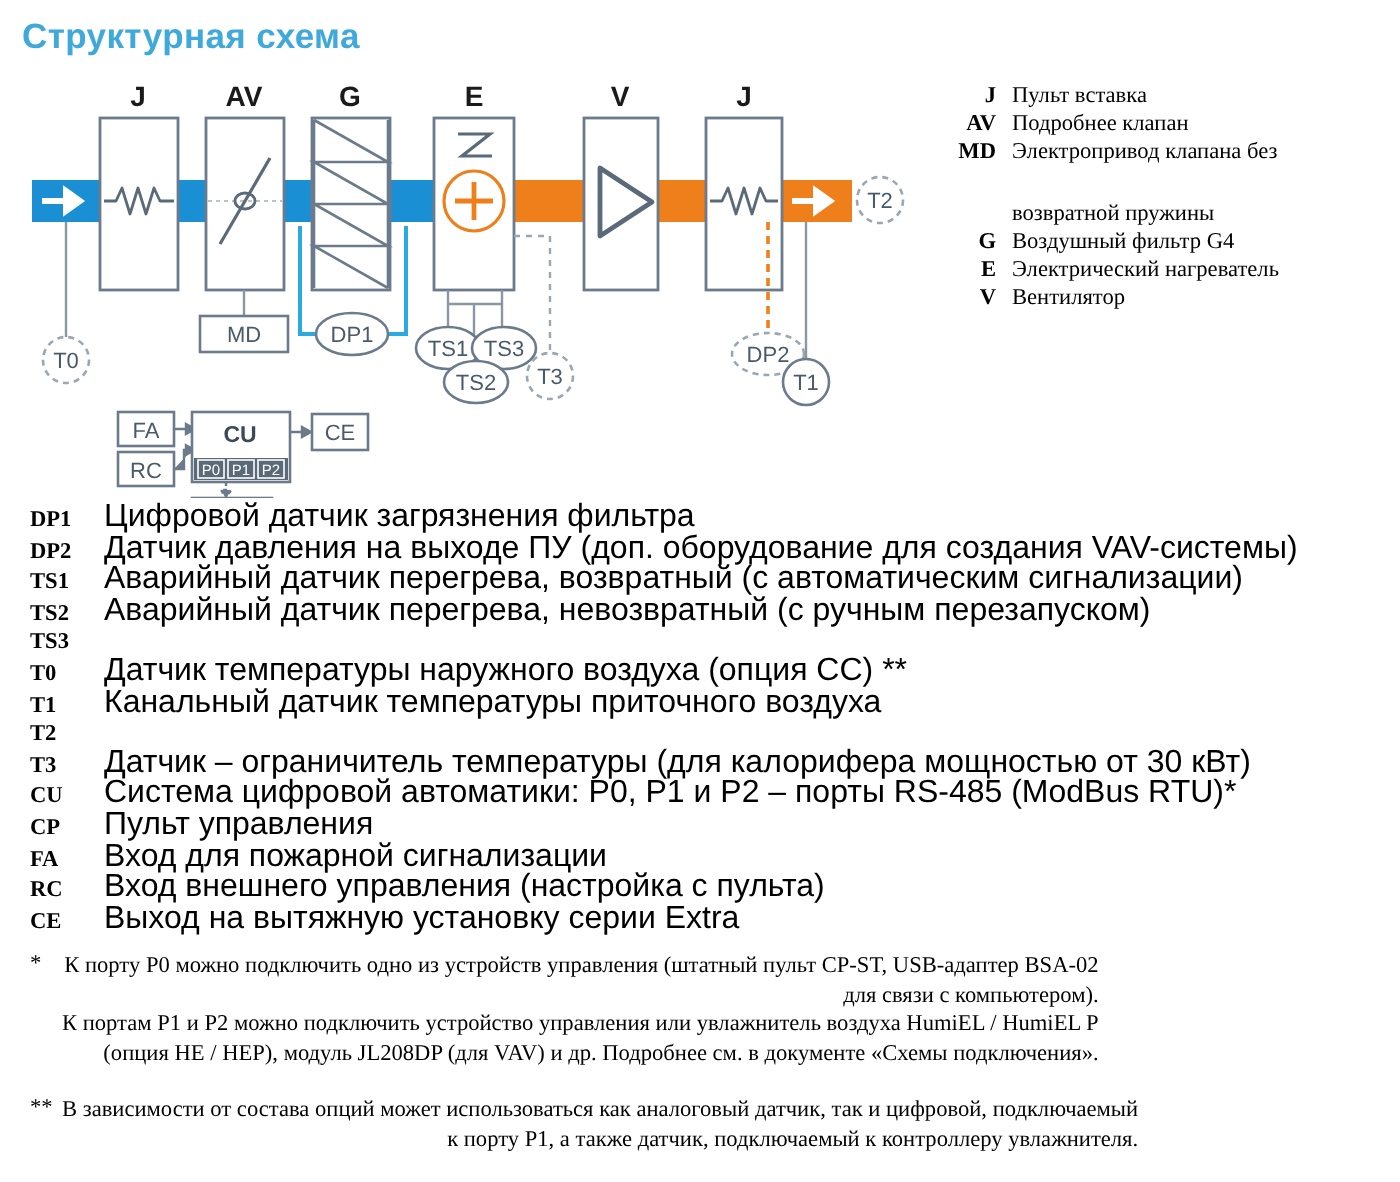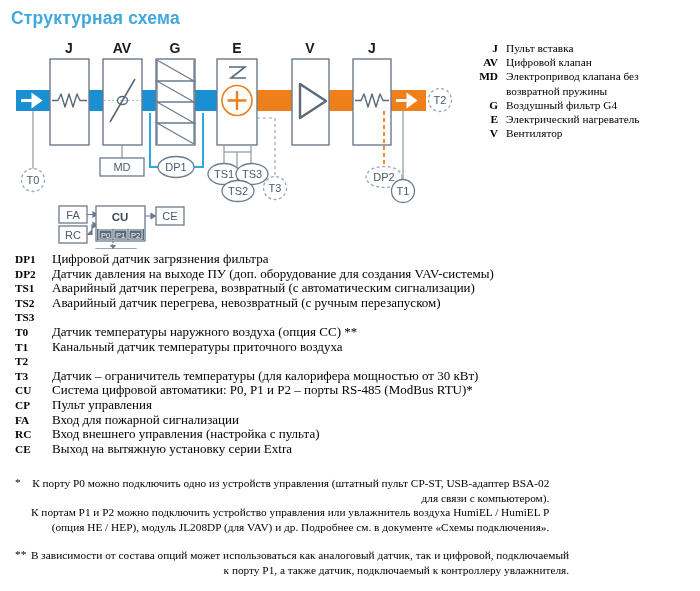--- a/index.html
+++ b/index.html
@@ -26,31 +26,31 @@
 
   
   .legend{position:absolute;left:462px;top:41px;width:236px;}
   .legend-row{display:flex;align-items:flex-start;line-height:14.2px;}
   .legend-key{
     width:36px;text-align:right;flex:0 0 36px;
     font-weight:bold;font-size:11.3px;padding-right:8px;
     font-family:"Liberation Serif", serif;
   }
   .legend-desc{font-size:11.3px;font-family:"Liberation Serif", serif;}
-  .legend-cont{padding-left:44px;font-size:11.3px;line-height:14.2px;}
+  .legend-cont{padding-left:44px;font-size:11.3px;line-height:14.2px;margin-top:16px;}
 
   
   .desc-list{position:absolute;left:15px;top:252px;width:675px;}
   .desc-row{display:flex;align-items:baseline;line-height:14.6px;}
   .desc-key{
     flex:0 0 37px;width:37px;
     font-weight:bold;font-size:11.3px;
     font-family:"Liberation Serif", serif;
   }
-  .desc-text{font-size:13px;font-family:Liberation Serif, serif;}
+  .desc-text{font-size:16px;font-family:Liberation Sans, sans-serif;}
 
   
   .notes{position:absolute;left:15px;top:476px;width:678px;}
   .note{display:flex;margin-bottom:2px;}
   .note-mark{flex:0 0 16px;width:16px;font-size:11.3px;}
   .note-body{font-size:11.3px;line-height:14.6px;}
   .note-line{white-space:normal;text-align:right;}
   .note-gap{height:12px;}
 </style>
 </head>
@@ -243,21 +243,21 @@
     </svg>
   </div>
 
   <div class="legend">
     <div class="legend-row">
       <div class="legend-key">J</div>
       <div class="legend-desc">Пульт вставка</div>
     </div>
     <div class="legend-row">
       <div class="legend-key">AV</div>
-      <div class="legend-desc">Цифровой клапан</div>
+      <div class="legend-desc">Подробнее клапан</div>
     </div>
     <div class="legend-row">
       <div class="legend-key">MD</div>
       <div class="legend-desc">Электропривод клапана без</div>
     </div>
     <div class="legend-cont">возвратной пружины</div>
     <div class="legend-row">
       <div class="legend-key">G</div>
       <div class="legend-desc">Воздушный фильтр G4</div>
     </div>

